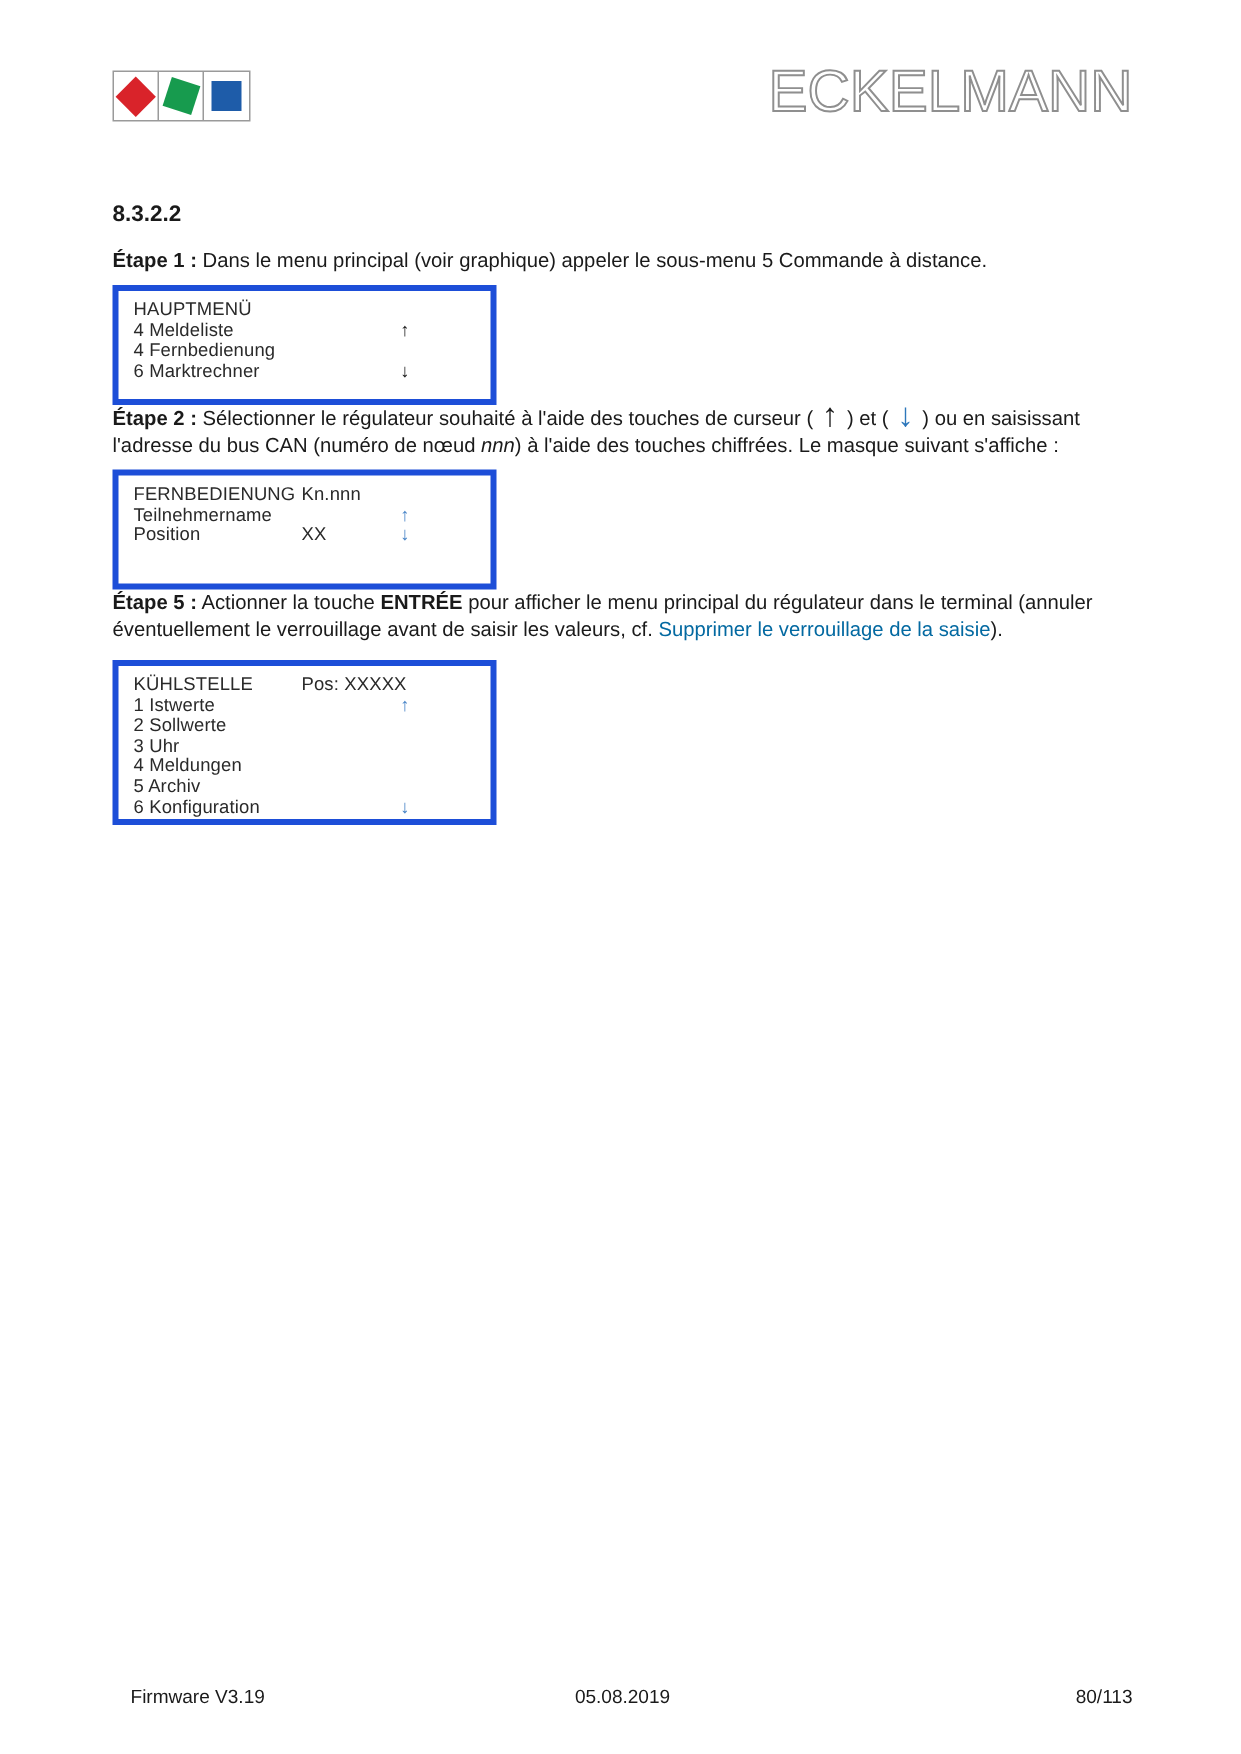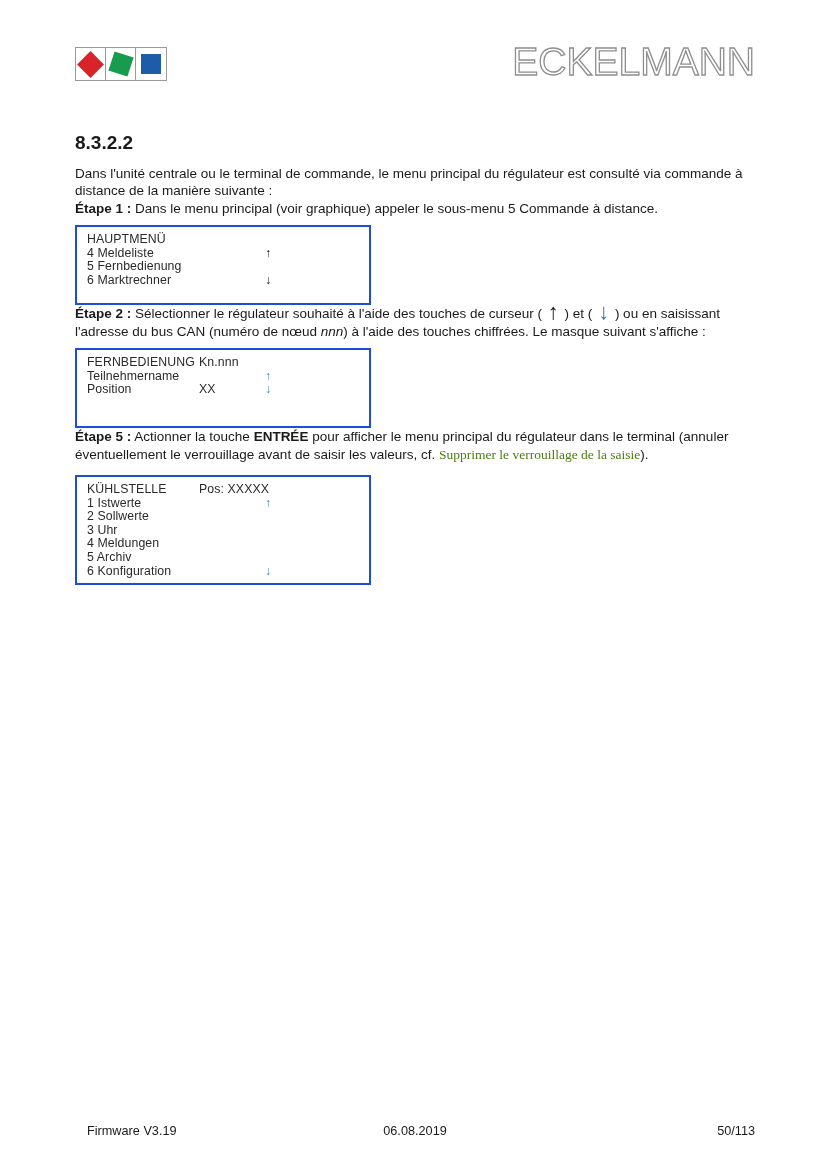--- a/index.html
+++ b/index.html
@@ -60,21 +60,21 @@
   
   .content {
     position: absolute;
     top: 134px;
     left: 75px;
     width: 684px;
     font-size: 13.5px;
     line-height: 17.5px;
   }
   .heading {
-    font-size: 19px;
+    font-size: 15px;
     font-weight: bold;
     margin-bottom: 13px;
     display: flex;
   }
   .heading .num { margin-right: 13px; }
 
   p.body-text { margin: 0; }
   .bold { font-weight: bold; margin-top: 40px; }
   .italic { font-style: italic; margin-top: 28px; }
 
@@ -87,31 +87,30 @@
     line-height: 0;
     width: 15px;
     text-align: center;
     vertical-align: -1px;
     font-weight: normal;
   }
   .cursor-arrow.up   { color: #1a1a1a; }
   .cursor-arrow.down { color: #2d77bb; }
 
   .doc-link {
-    color: #4d7c0f;
+    color: #0369a1;
     text-decoration: none;
     cursor: pointer;
-    font-family: Liberation Serif, serif;
   }
 
   
   .lcd-box {
-    border: 2px solid #1d4ed8;
+    border: 4px solid #1d4ed8;
     background: #ffffff;
-    width: 296px;
+    width: 256px;
     padding: 6px 16px 0 10px;
     font-size: 12.3px;
     line-height: 13.6px;
     letter-spacing: 0.1px;
     color: #2a2a2a;
   }
   .lcd-box.h80  { height: 80px; margin-top: 8px; }
   .lcd-box.h110 { height: 110px; margin-top: 12px; }
   .lcd-row { display: flex; }
   .lcd-label { width: 112px; white-space: nowrap; }
@@ -152,37 +151,36 @@
     </div>
     <div class="brand">ECKELMANN</div>
   </div>
 
   <div class="content">
 
     <div class="heading">
       <span class="num">8.3.2.2</span>
     </div>
 
-    <p class="body-text">Dans l'unité centrale ou le terminal de commande, le menu principal du régulateur est consulté via commande à distance de la manière suivante :</p>
 
     <p class="body-text"><span class="bold">Étape 1 :</span><span> Dans le menu principal (voir graphique) appeler le sous-menu 5 Commande à distance.</span></p>
 
     <div class="lcd-box h80 arrows-black">
       <div class="lcd-row">
         <span class="lcd-label">HAUPTMENÜ</span>
         <span class="lcd-value"></span>
         <span class="lcd-arrow"></span>
       </div>
       <div class="lcd-row">
         <span class="lcd-label">4 Meldeliste</span>
         <span class="lcd-value"></span>
         <span class="lcd-arrow">↑</span>
       </div>
       <div class="lcd-row">
-        <span class="lcd-label">5 Fernbedienung</span>
+        <span class="lcd-label">4 Fernbedienung</span>
         <span class="lcd-value"></span>
         <span class="lcd-arrow"></span>
       </div>
       <div class="lcd-row">
         <span class="lcd-label">6 Marktrechner</span>
         <span class="lcd-value"></span>
         <span class="lcd-arrow">↓</span>
       </div>
     </div>
 
@@ -243,17 +241,17 @@
         <span class="lcd-label">6 Konfiguration</span>
         <span class="lcd-value"></span>
         <span class="lcd-arrow">↓</span>
       </div>
     </div>
 
   </div>
 
   <div class="footer">
     <span class="f-left">Firmware V3.19</span>
-    <span class="f-center">06.08.2019</span>
-    <span class="f-right">50/113</span>
+    <span class="f-center">05.08.2019</span>
+    <span class="f-right">80/113</span>
   </div>
 
 </div>
 
 </body></html>

